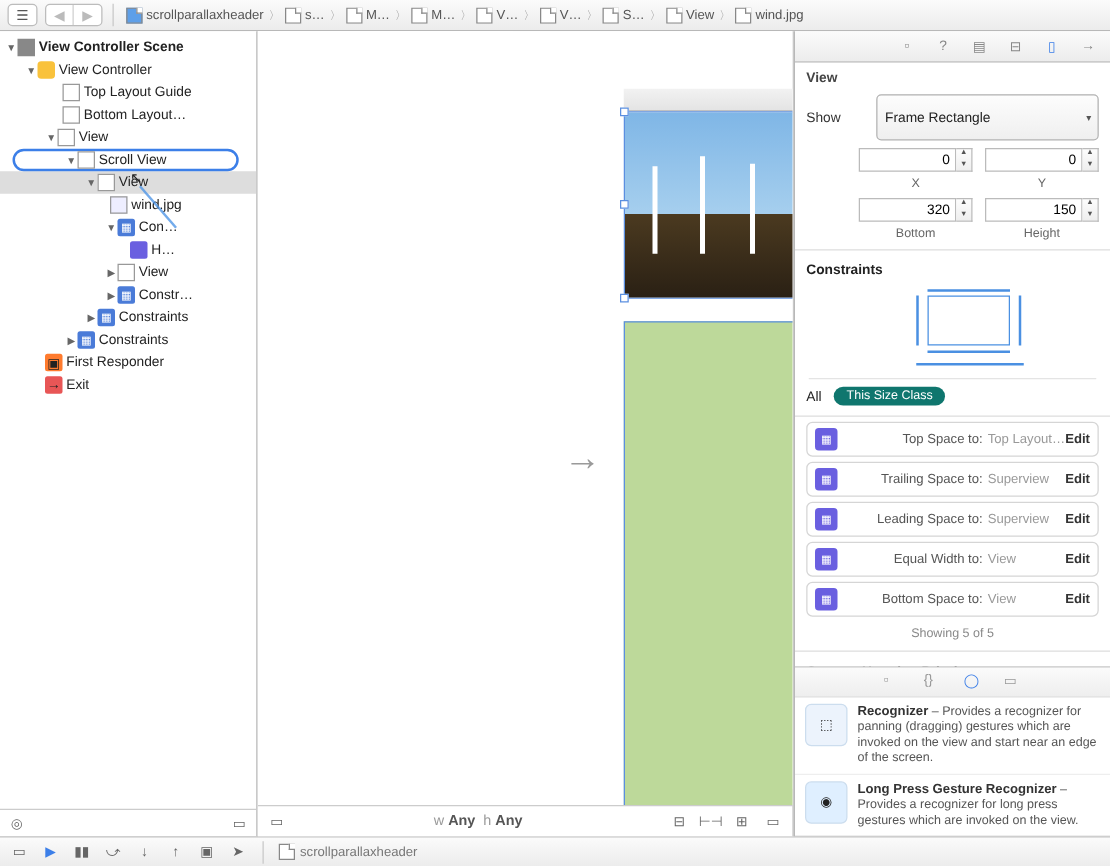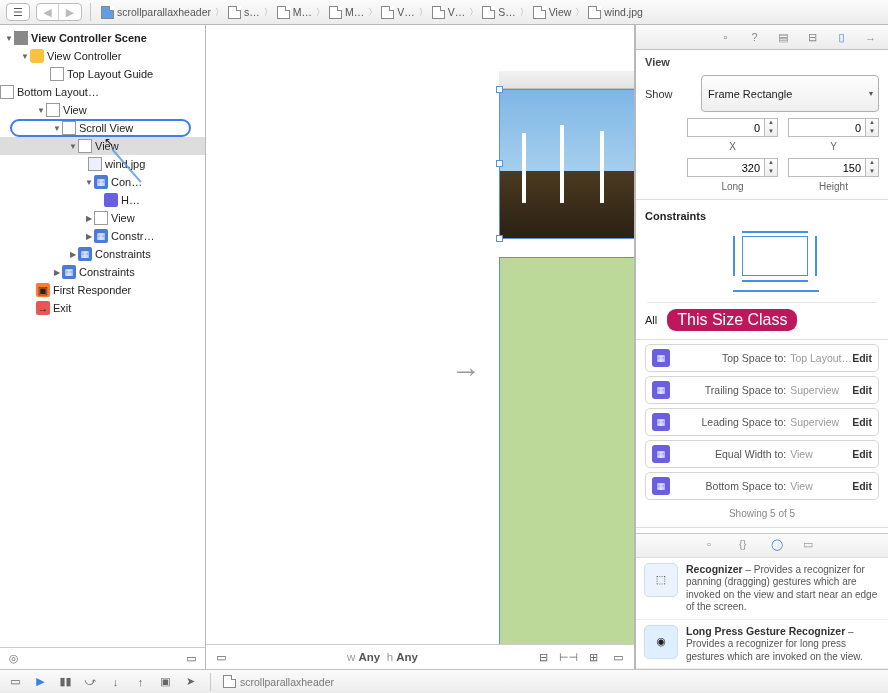--- a/index.html
+++ b/index.html
@@ -69,21 +69,21 @@
 .numfield { width:78px; height:19px; border:1px solid #bbb; background:#fff; text-align:right; padding:0 4px; font-size:11px; }
 .stepper { width:13px; height:19px; border:1px solid #bbb; border-left:none; background:linear-gradient(#fdfdfd,#eee); display:flex; flex-direction:column; }
 .stepper div{ flex:1; font-size:6px; text-align:center; color:#555;}
 .fieldgroup{ display:flex; align-items:center;}
 .sublabel { text-align:center; font-size:10px; color:#666; }
 .hr { height:1px; background:#ddd; margin:4px 0; }
 .constraints-h { padding:6px 9px; font-weight:600; }
 .cdiagram { margin:0 auto 6px; width:230px; height:75px; border-bottom:1px solid #e4e4e4; position:relative;}
 .cdiagram .box { position:absolute; left:95px; top:8px; width:66px; height:40px; border:1.5px solid #4a90e2;}
 .cdiagram .bar { position:absolute; background:#4a90e2;}
-.pillbtn { display:inline-block; padding:2px 10px; border-radius:9px; background:#be185d; color:#fff; font-size:16px;}
+.pillbtn { display:inline-block; padding:2px 10px; border-radius:9px; background:#0f766e; color:#fff; font-size:10px;}
 .crow { display:flex; align-items:center; border:1px solid #d5d5d5; border-radius:5px; margin:4px 9px; height:28px; padding:0 6px; background:#fff;}
 .cicon { width:18px; height:18px; background:#6a5fe0; border-radius:3px; margin-right:6px; display:flex; align-items:center; justify-content:center; color:#fff; font-size:9px;}
 .clabel { flex:1; font-size:10.5px; color:#555; text-align:right; padding-right:4px;}
 .cval { width:62px; font-size:10.5px; color:#999; }
 .cedit { font-size:10.5px; font-weight:600; color:#333; cursor:pointer;}
 .lib-tabs { height:24px; border-top:1px solid #c8c8c8; background:linear-gradient(#fbfbfb,#eee); display:flex; align-items:center; justify-content:center; gap:18px;}
 .lib-tabs .lt { width:14px; height:14px; color:#999;}
 .lib-tabs .lt.active{ color:#3c7fe8;}
 .lib { border-top:1px solid #ddd; background:#fff;}
 .libitem { display:flex; padding:5px 8px; gap:8px; border-bottom:1px solid #eee;}
@@ -169,21 +169,21 @@
           </div>
         <div class="row" style="padding-left:20px">
             <span class="disclosure">▼</span>
             <span class="ico vc"></span>
             <span>View Controller</span>
           </div>
         <div class="row" style="padding-left:50px">
             <span class="ico guide"></span>
             <span>Top Layout Guide</span>
           </div>
-        <div class="row" style="">
+        <div class="row" style="padding-left:50px">
             <span class="ico guide"></span>
             <span>Bottom Layout…</span>
           </div>
         <div class="row" style="padding-left:36px">
             <span class="disclosure">▼</span>
             <span class="ico view"></span>
             <span>View</span>
           </div>
         <div class="row selprimary" style="padding-left:52px; position:relative; z-index:0;">
             <span class="pill"></span>
@@ -330,21 +330,21 @@
             </div>
           <div class="fieldgroup">
               <input class="numfield" value="150" style="">
               <div class="stepper">
                 <div>▲</div>
                 <div>▼</div>
               </div>
             </div>
         </div>
         <div class="formrow" style="justify-content:flex-end;gap:10px;margin-top:-2px">
-          <div style="width:91px" class="sublabel">Long</div>
+          <div style="width:91px" class="sublabel">Bottom</div>
           <div style="width:91px" class="sublabel">Height</div>
         </div>
         <div class="hr"></div>
         <div class="constraints-h">Constraints</div>
         <div class="cdiagram">
           <div class="box"></div>
           <div class="bar" style="left:95px; top:3px; width:66px; height:2px;"></div>
           <div class="bar" style="left:95px; top:52px; width:66px; height:2px;"></div>
           <div class="bar" style="left:86px; top:8px; width:2px; height:40px;"></div>
           <div class="bar" style="left:168px; top:8px; width:2px; height:40px;"></div>

